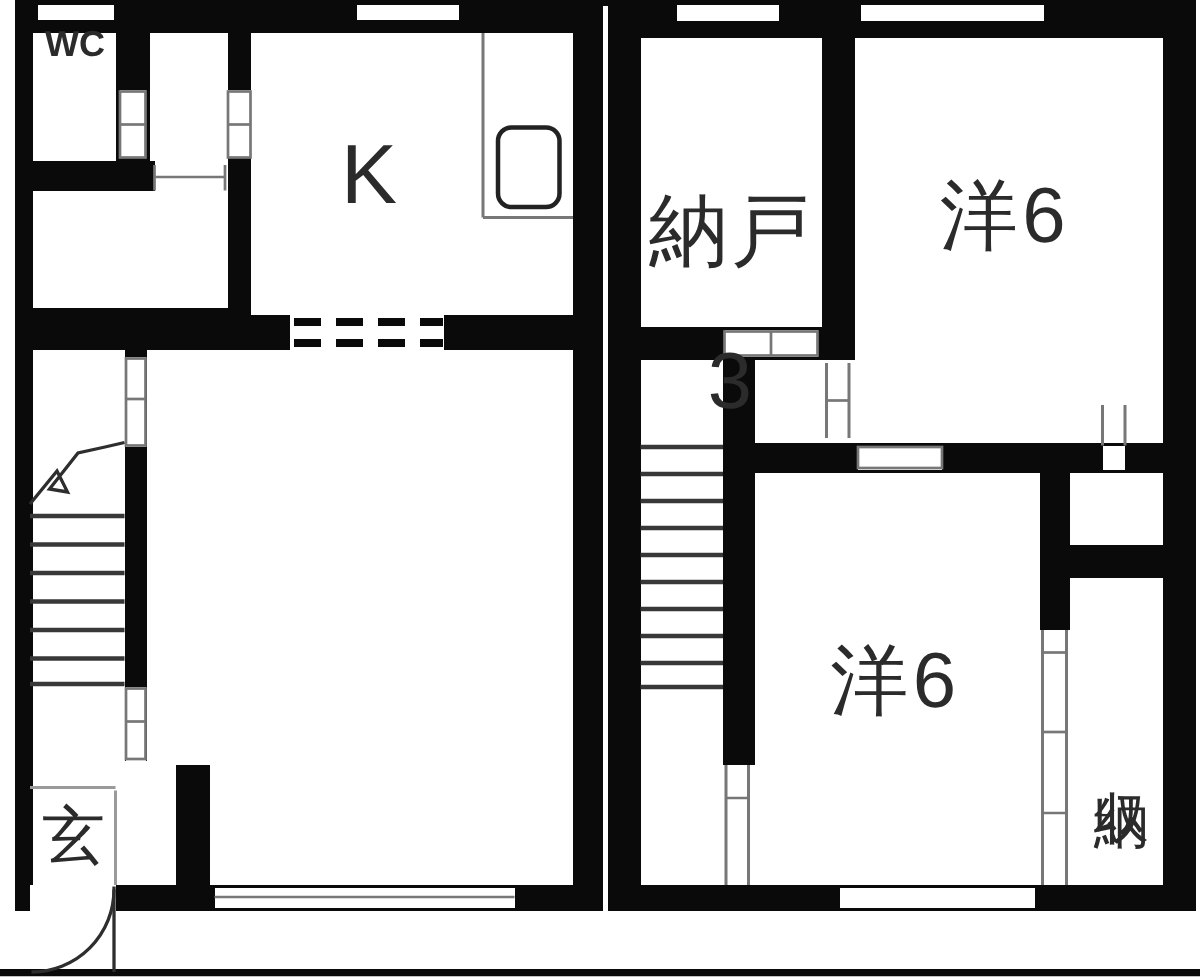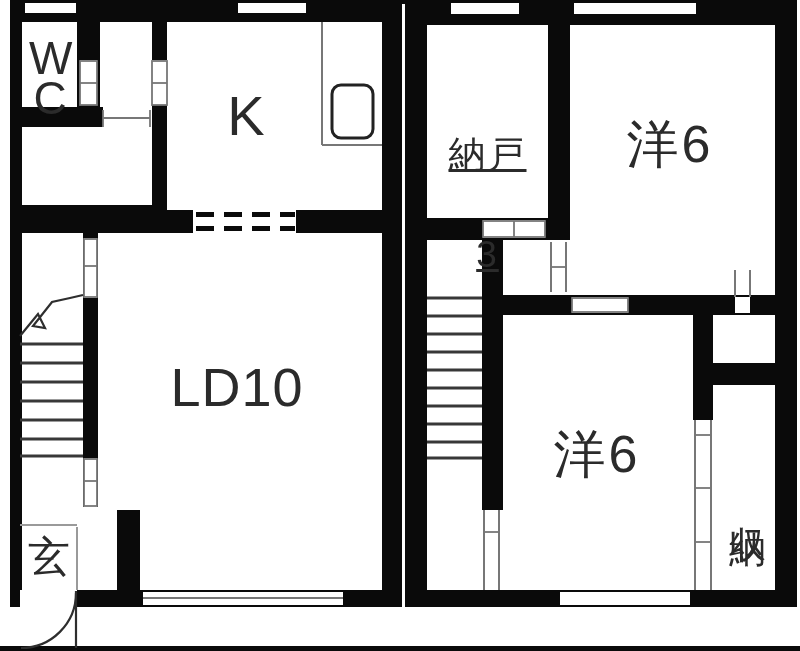--- a/index.html
+++ b/index.html
@@ -18,26 +18,26 @@
   .cut{fill:var(--bg);}
   .nstroke{fill:var(--bg);stroke:var(--wall);stroke-width:2;}
   .gline{stroke:var(--detail);stroke-width:2;fill:none;}
   .fline{stroke:var(--detail);stroke-width:1.8;fill:none;}
   .step{stroke:#383838;stroke-width:3;fill:none;}
   .dark{stroke:#2e2e2e;stroke-width:2.2;fill:none;}
   .label{
     position:absolute;color:var(--ink);text-align:center;
     white-space:pre-line;line-height:1.08;
   }
-  .lbl-wc{left:29px;top:38px;width:42px;font-size:46px;word-break:break-all;line-height:40px;}
+  .lbl-wc{left:29px;top:10px;width:42px;font-size:24px;word-break:break-all;line-height:40px;font-weight:bold;}
   .lbl-bath{left:24px;top:144px;width:128px;font-size:42px;letter-spacing:7px;text-indent:7px;}
   .lbl-k{left:214px;top:86px;width:64px;font-size:56px;}
   .lbl-ld{left:155px;top:358px;width:164px;font-size:54px;letter-spacing:1px;}
   .lbl-genkan{left:26px;top:534px;width:46px;font-size:42px;}
-  .lbl-nando{left:427px;top:80px;width:121px;font-size:37px;letter-spacing:2px;line-height:50px;text-decoration:underline;}
+  .lbl-nando{left:427px;top:80px;width:121px;font-size:53px;letter-spacing:2px;line-height:50px;}
   .lbl-yo-top{left:606px;top:116px;width:128px;font-size:52px;letter-spacing:3px;}
   .lbl-yo-bottom{left:533px;top:426px;width:128px;font-size:52px;letter-spacing:3px;}
   .lbl-shuno{
     left:722px;top:450px;width:50px;height:104px;font-size:37px;
     writing-mode:vertical-rl;text-orientation:upright;letter-spacing:5px;line-height:50px;
   }
   .lbl-nando span{display:block;}
 </style>
 </head>
 <body>
@@ -199,21 +199,20 @@
       <line class="step" x1="427" y1="388" x2="482" y2="388"></line>
       <line class="step" x1="427" y1="406" x2="482" y2="406"></line>
       <line class="step" x1="427" y1="424" x2="482" y2="424"></line>
       <line class="step" x1="427" y1="442" x2="482" y2="442"></line>
       <line class="step" x1="427" y1="458" x2="482" y2="458"></line>
     </g>
   </svg>
 
   <div class="label lbl-wc">WC</div>
   <div class="label lbl-k">K</div>
-  <div class="label lbl-ld">LD10</div>
   <div class="label lbl-genkan">玄</div>
 
   <div class="label lbl-nando">
     <span>納戸</span>
     <span>3</span>
   </div>
   <div class="label lbl-yo-top">洋6</div>
   <div class="label lbl-yo-bottom">洋6</div>
   <div class="label lbl-shuno">収納</div>
 

